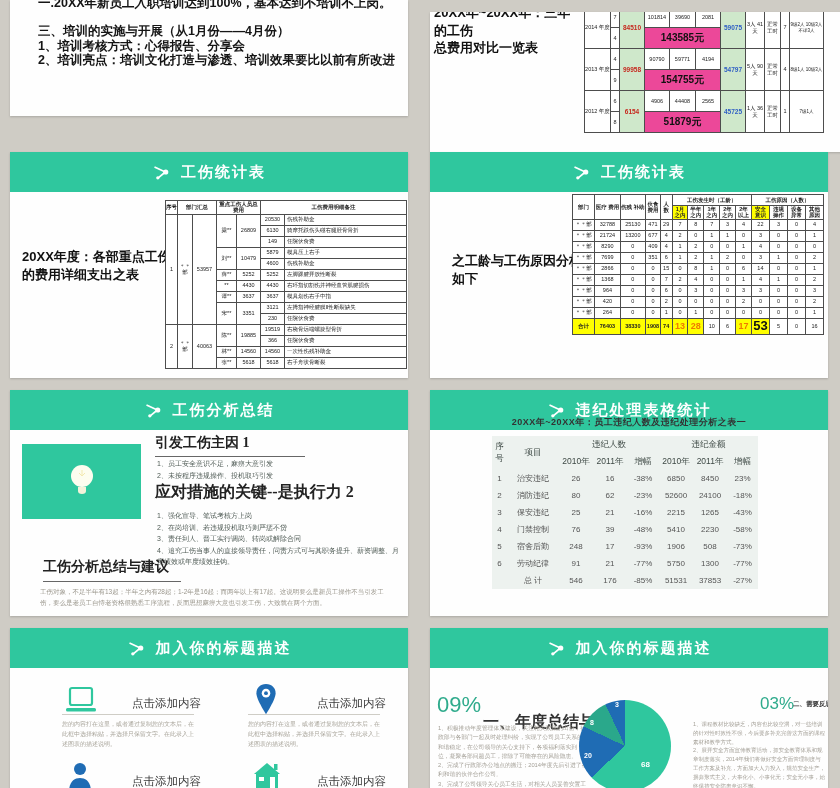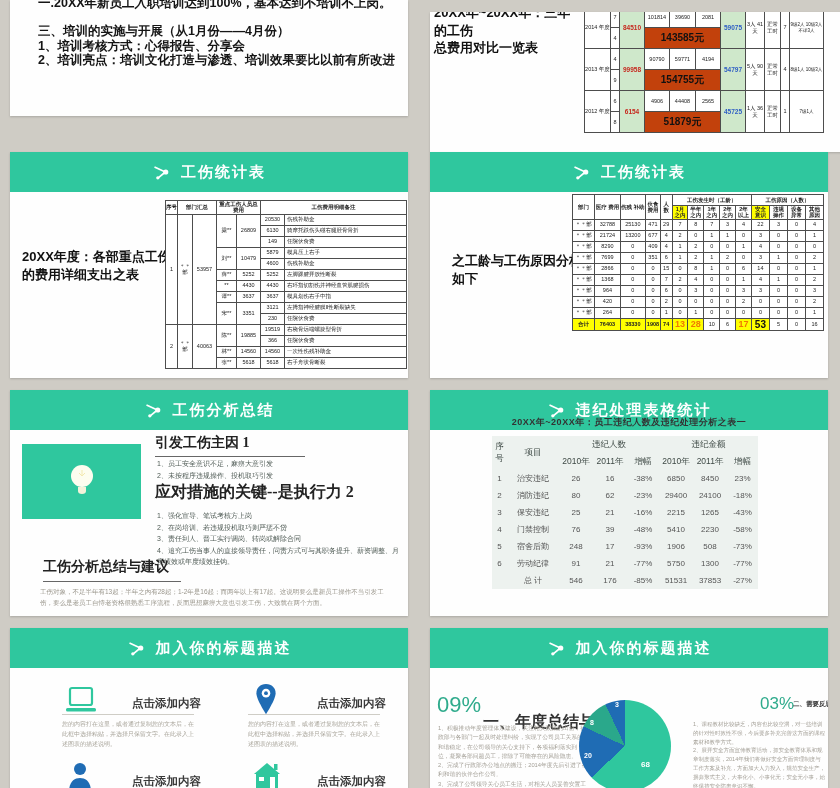--- a/index.html
+++ b/index.html
@@ -24,47 +24,47 @@
   
   .atext{font-weight:bold;font-size:12.5px;line-height:1.18;color:#151515}
   .atext p{margin:0}
   .atext .gap{margin-bottom:13px}
   
   .tbB{font-size:5.5px}
   .tbB td{height:20px}
   .grn{background:#cfe8cb}
   .redv{color:#c6281e;font-weight:bold;font-size:6.5px}
   .bluv{color:#2e5ec4;font-weight:bold;font-size:6.5px}
-  .yelv{background:#c2410c;font-weight:bold;font-size:10px;color:#111}
+  .yelv{background:#ec4899;font-weight:bold;font-size:10px;color:#111}
   .tiny{font-size:4.5px}
   
   .tbC{font-size:5.5px}
   .tbC td{height:10px}
   .tbC .ds{text-align:left;padding-left:2px}
   
   .tbD{font-size:5.5px}
   .tbD td{height:10px}
   .hl{background:#ffff00}
   .big-or{color:#ef7a00;font-size:9px;font-weight:bold}
-  .big-bk{font-size:10px;font-weight:bold;color:#111}
+  .big-bk{font-size:13px;font-weight:bold;color:#111}
   .bold{font-weight:bold}
   
   .serifh{font-family:"Liberation Serif",serif;font-weight:bold;color:#222}
   .rule{border-bottom:1px solid #666}
   .elist{font-size:7px;color:#4e5a54;line-height:1.75}
   .elist div{white-space:nowrap}
   .epar{font-size:6.5px;color:#9a968c;line-height:1.7}
   .bulbbox{background:#2fc79e;display:flex;align-items:center;justify-content:center}
   
   .tbF{border-collapse:collapse;table-layout:fixed;background:#edf2ef;font-size:8px;color:#555}
   .tbF td{padding:0;text-align:center;height:17px;vertical-align:middle}
   .tbF .hd{color:#3f4a46;font-size:8.5px}
   .fsub{font-size:9px;color:#333;font-weight:bold;text-align:center;letter-spacing:.5px}
   
-  .gtitle{font-weight:bold;font-size:11.5px;color:#3a3a3a}
+  .gtitle{font-weight:normal;font-size:11.5px;color:#3a3a3a}
   .gbody{font-size:6px;color:#a9a59b;line-height:1.65}
   .gline{border-bottom:1px solid #cfcdc6}
   
   .pct{font-weight:normal;color:#2fab8c}
   .hhead{font-weight:bold;color:#333}
   .hpar{color:#a39f96;line-height:1.6;white-space:pre-line}
   .donut{border-radius:50%}
   .donut .hole{position:absolute;left:14px;top:14px;width:64px;height:64px;background:#fff;
                border:2px solid #2b9aa0;border-radius:50%;display:flex;align-items:center;justify-content:center;
                text-align:center;font-size:8.5px;color:#777;line-height:1.3}
@@ -589,21 +589,21 @@
             <td>8450</td>
             <td>23%</td>
           </tr>
 
           <tr>
             <td>2</td>
             <td>消防违纪</td>
             <td>80</td>
             <td>62</td>
             <td>-23%</td>
-            <td>29400</td>
+            <td>52600</td>
             <td>24100</td>
             <td>-18%</td>
           </tr>
 
           <tr>
             <td>3</td>
             <td>保安违纪</td>
             <td>25</td>
             <td>21</td>
             <td>-16%</td>

